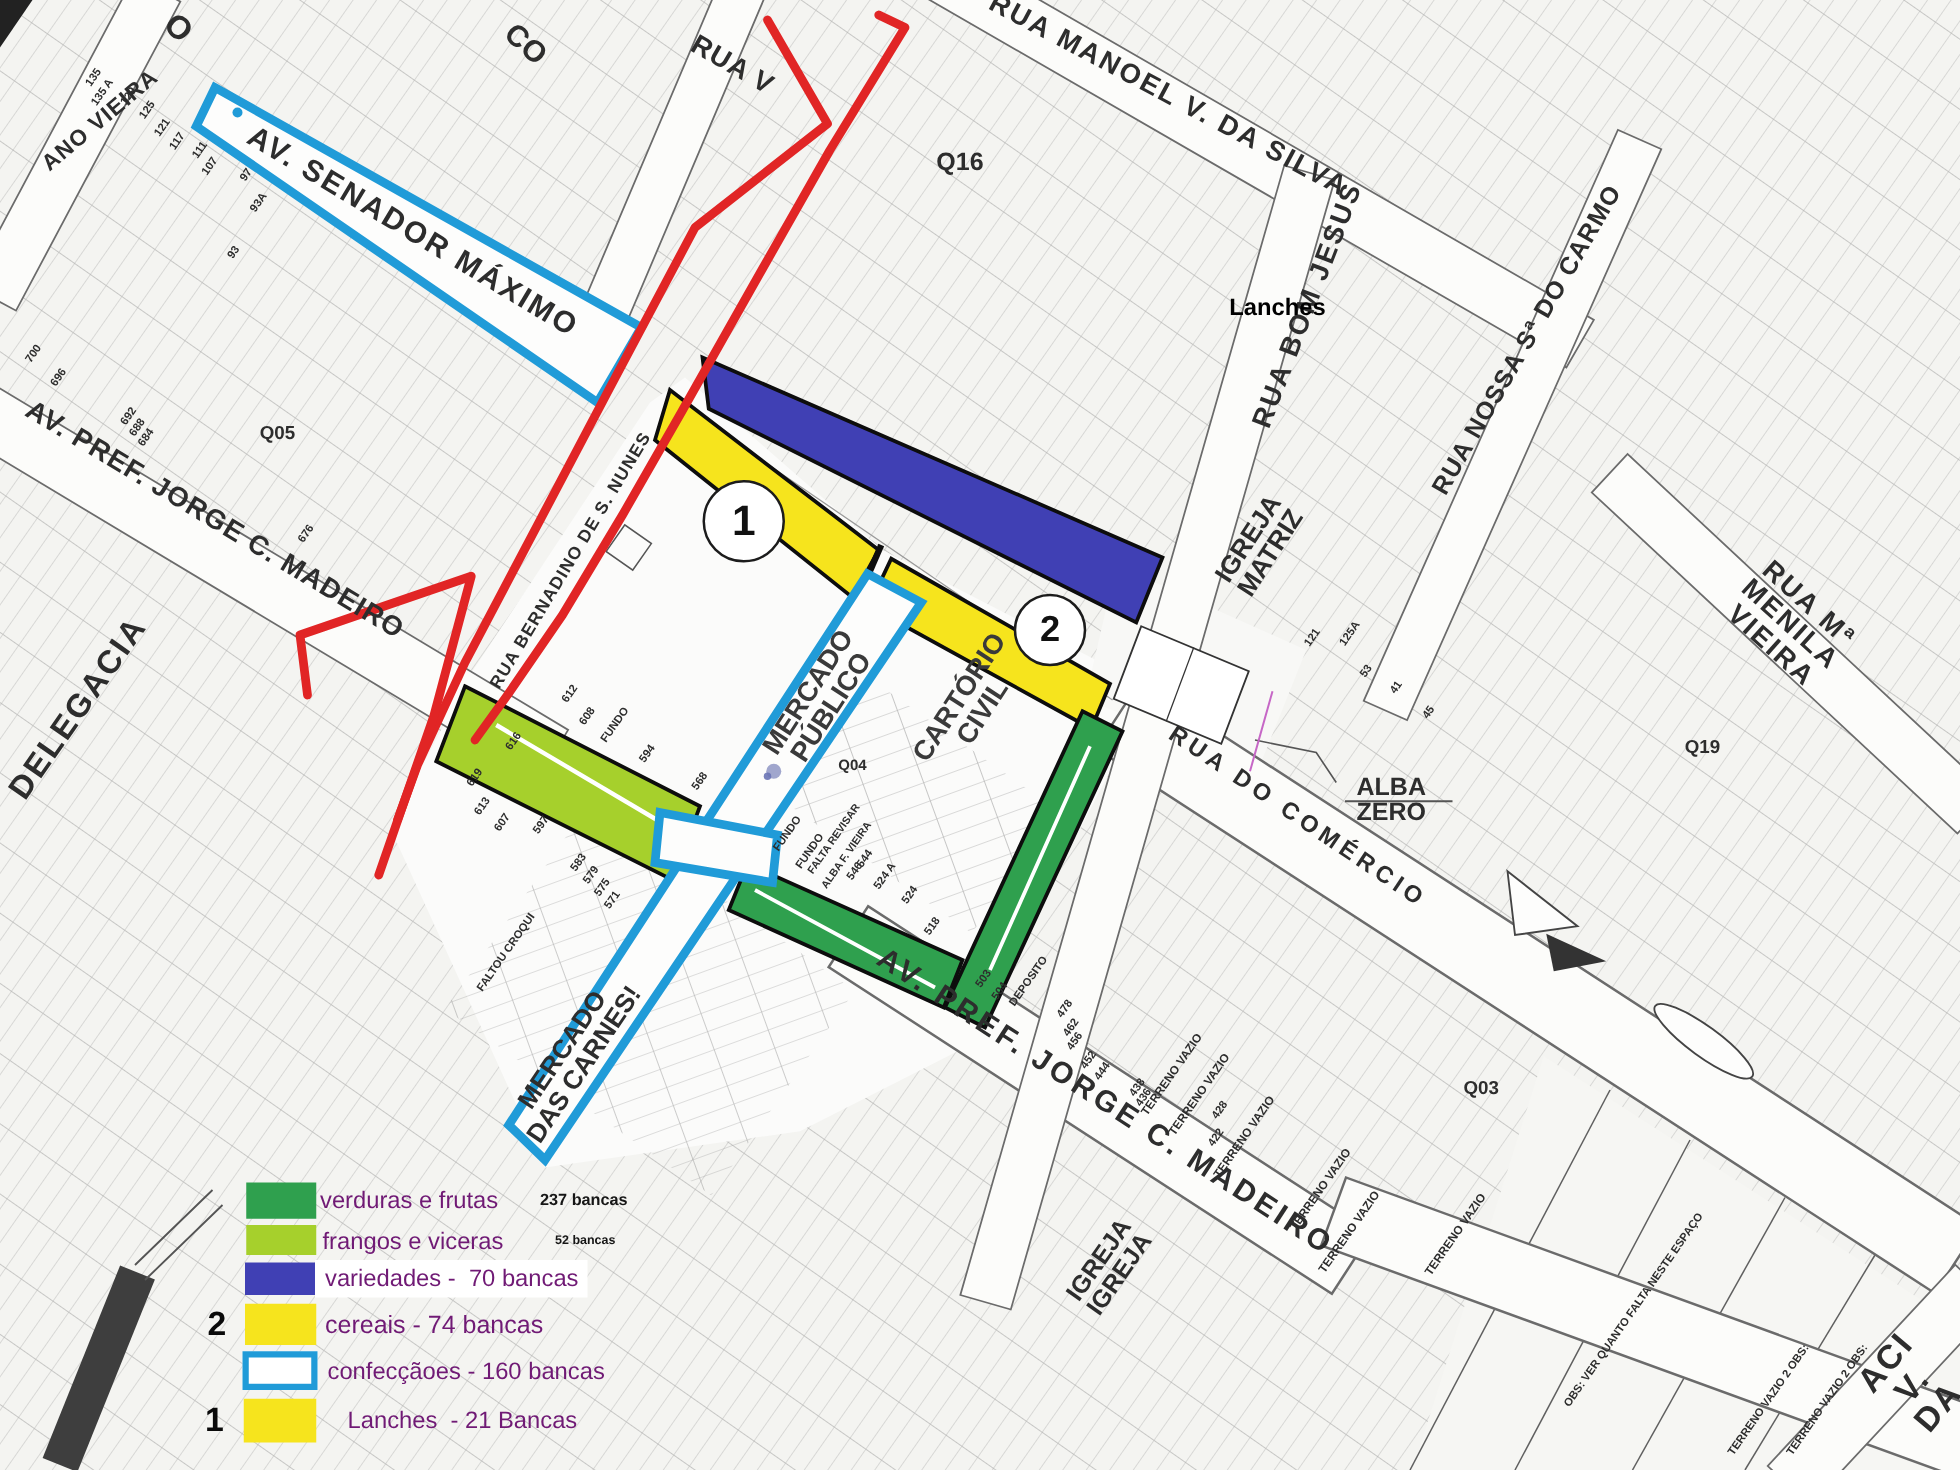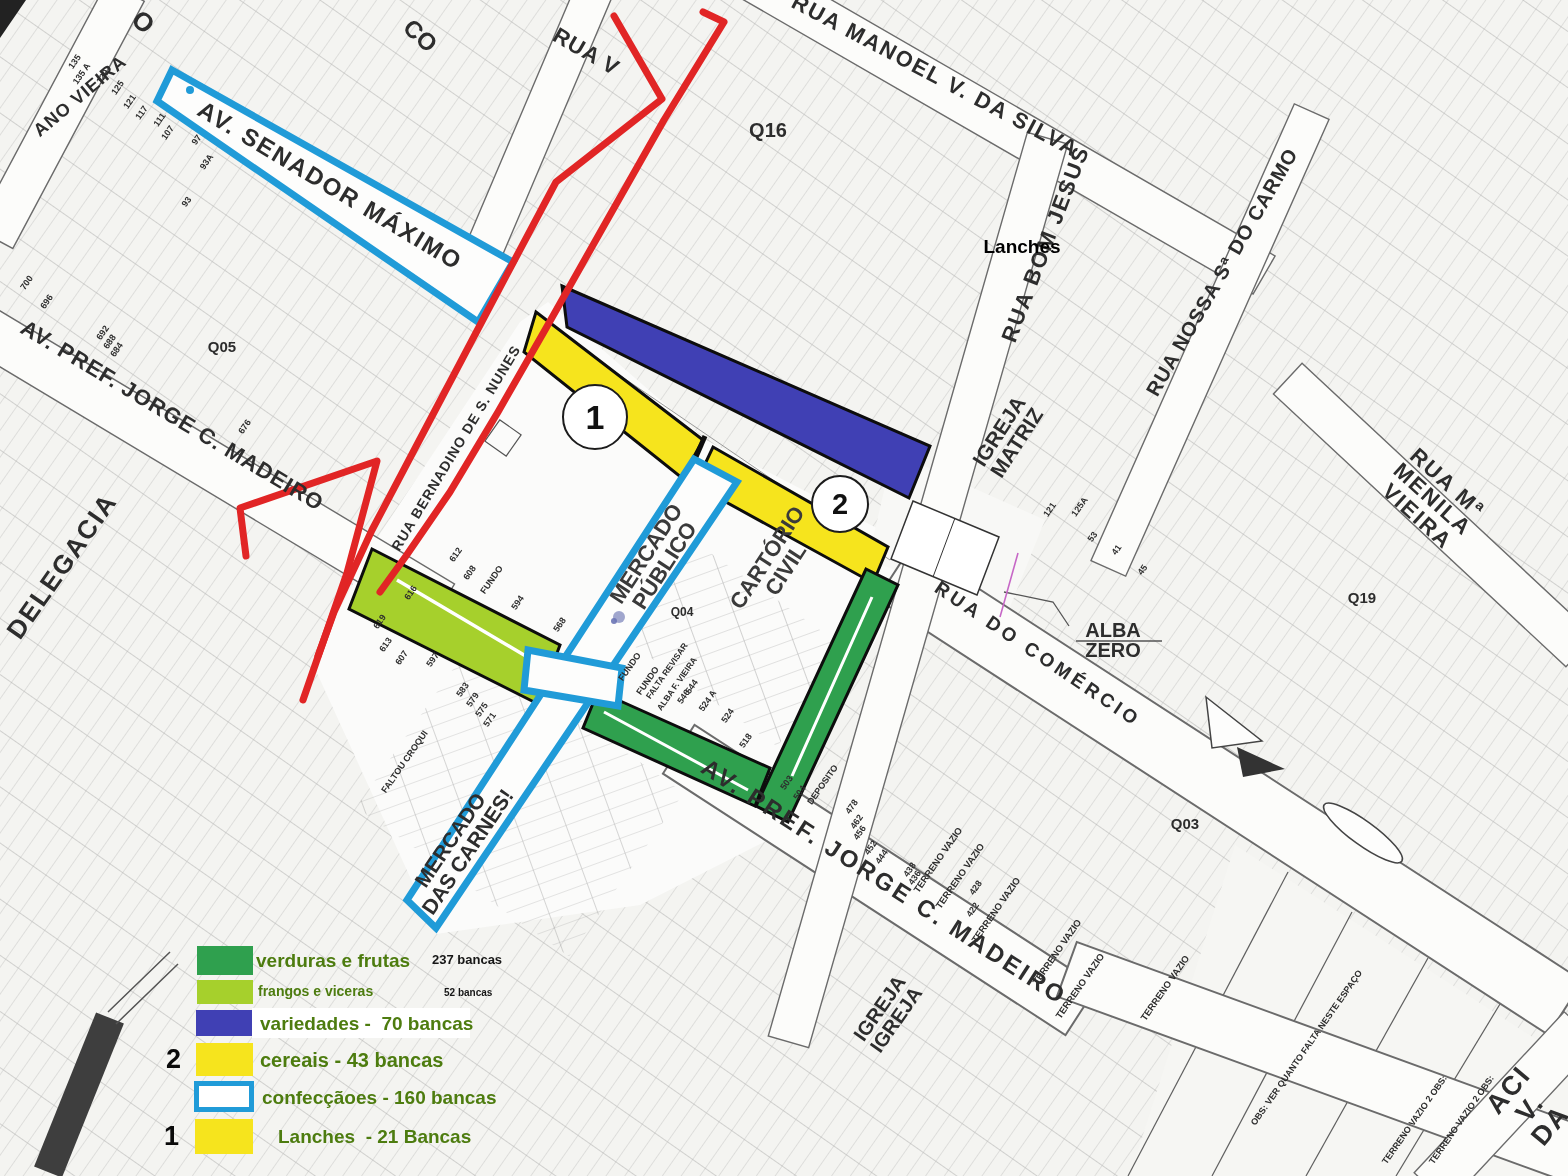--- a/index.html
+++ b/index.html
@@ -5,21 +5,21 @@
   html,body{margin:0;padding:0;background:#ddd;}
   #stage{position:relative;width:1568px;height:1176px;overflow:hidden;
          background:#f4f4f1;font-family:"Liberation Sans",sans-serif;}
   #mapsvg{position:absolute;left:0;top:0;}
   .lbl{position:absolute;font-weight:bold;color:#2d2d2d;white-space:pre-line;
        text-align:center;line-height:1.02;transform-origin:center;pointer-events:none;}
   .circle-marker{position:absolute;background:#fff;border:2px solid #1c1c1c;border-radius:50%;
        display:flex;align-items:center;justify-content:center;font-weight:bold;color:#111;}
   
   .legend-swatch{position:absolute;}
-  .legend-label{position:absolute;font-weight:bold;color:#4d7c0f;white-space:pre;}
+  .legend-label{position:absolute;font-weight:normal;color:#701a75;white-space:pre;}
   .legend-count{position:absolute;font-weight:bold;color:#161616;white-space:pre;}
   .legend-marker{position:absolute;font-weight:bold;color:#0a0a0a;}
   .white-patch{position:absolute;background:#fff;}
 </style>
 </head>
 <body>
 
 <div id="stage">
 
   <svg id="mapsvg" width="1568" height="1176" viewBox="0 0 1568 1176">
@@ -131,21 +131,21 @@
 ZERO</div>
       <div class="lbl" style="left: 888px; top: 1014px; font-size: 20px; transform: translate(-50%, -50%) rotate(-55deg);">IGREJA
 IGREJA</div>
       <div class="lbl" style="left: 1022px; top: 247px; font-size: 19px; color: rgb(0, 0, 0); transform: translate(-50%, -50%) rotate(0deg);">Lanches</div>
     </div>
   <div>
       <div class="lbl" style="left: 222px; top: 347px; font-size: 15px; transform: translate(-50%, -50%) rotate(0deg);">Q05</div>
       <div class="lbl" style="left: 768px; top: 130px; font-size: 20px; transform: translate(-50%, -50%) rotate(0deg);">Q16</div>
       <div class="lbl" style="left: 682px; top: 612px; font-size: 12px; transform: translate(-50%, -50%) rotate(0deg);">Q04</div>
       <div class="lbl" style="left: 1362px; top: 598px; font-size: 15px; transform: translate(-50%, -50%) rotate(0deg);">Q19</div>
-      <div class="lbl" style="left: 1185px; top: 824px; font-size: 15px; transform: translate(-50%, -50%) rotate(0deg);">Q03</div>
+      <div class="lbl" style="left: 1185px; top: 871px; font-size: 15px; transform: translate(-50%, -50%) rotate(0deg);">Q03</div>
     </div>
   <div>
       <div class="lbl" style="left: 938px; top: 860px; font-size: 9.5px; transform: translate(-50%, -50%) rotate(-55deg);">TERRENO VAZIO</div>
       <div class="lbl" style="left: 960px; top: 876px; font-size: 9.5px; transform: translate(-50%, -50%) rotate(-55deg);">TERRENO VAZIO</div>
       <div class="lbl" style="left: 996px; top: 910px; font-size: 9.5px; transform: translate(-50%, -50%) rotate(-55deg);">TERRENO VAZIO</div>
       <div class="lbl" style="left: 1057px; top: 952px; font-size: 9.5px; transform: translate(-50%, -50%) rotate(-55deg);">TERRENO VAZIO</div>
       <div class="lbl" style="left: 1080px; top: 986px; font-size: 9.5px; transform: translate(-50%, -50%) rotate(-55deg);">TERRENO VAZIO</div>
       <div class="lbl" style="left: 1165px; top: 988px; font-size: 9.5px; transform: translate(-50%, -50%) rotate(-55deg);">TERRENO VAZIO</div>
       <div class="lbl" style="left: 1415px; top: 1120px; font-size: 9px; transform: translate(-50%, -50%) rotate(-55deg);">TERRENO VAZIO 2 OBS:</div>
       <div class="lbl" style="left: 1462px; top: 1120px; font-size: 9px; transform: translate(-50%, -50%) rotate(-55deg);">TERRENO VAZIO 2 OBS:</div>
@@ -216,29 +216,29 @@
   <div class="circle-marker" style="left:811px;top:475px;width:54px;height:54px;font-size:29px;">2</div>
 
   <div>
     <div class="white-patch" style="left:252px;top:1008px;width:218px;height:30px;"></div>
 
     <div class="legend-swatch" style="left: 197px; top: 946px; width: 56px; height: 29px; background: rgb(47, 160, 78);"></div>
     <div class="legend-label" style="left:256px;top:950px;font-size:19px;">verduras e frutas</div>
     <div class="legend-count" style="left:432px;top:952px;font-size:13px;">237 bancas</div>
 
     <div class="legend-swatch" style="left: 197px; top: 980px; width: 56px; height: 24px; background: rgb(166, 208, 44);"></div>
-    <div class="legend-label" style="left:258px;top:983px;font-size:14px;">frangos e viceras</div>
+    <div class="legend-label" style="left:258px;top:983px;font-size:19px;">frangos e viceras</div>
     <div class="legend-count" style="left:444px;top:987px;font-size:10px;">52 bancas</div>
 
     <div class="legend-swatch" style="left: 196px; top: 1010px; width: 56px; height: 26px; background: rgb(64, 64, 180);"></div>
     <div class="legend-label" style="left:260px;top:1013px;font-size:19px;">variedades -  70 bancas</div>
 
     <div class="legend-marker" style="left:166px;top:1044px;font-size:27px;">2</div>
     <div class="legend-swatch" style="left: 196px; top: 1043px; width: 57px; height: 33px; background: rgb(246, 228, 29);"></div>
-    <div class="legend-label" style="left:260px;top:1049px;font-size:20px;">cereais - 43 bancas</div>
+    <div class="legend-label" style="left:260px;top:1049px;font-size:20px;">cereais - 74 bancas</div>
 
     <div class="legend-swatch" style="left:194px;top:1081px;width:50px;height:21px;background:#fff;border:5px solid #209bd8;"></div>
     <div class="legend-label" style="left:262px;top:1087px;font-size:19px;">confecçãoes - 160 bancas</div>
 
     <div class="legend-marker" style="left:164px;top:1121px;font-size:27px;">1</div>
     <div class="legend-swatch" style="left: 195px; top: 1119px; width: 58px; height: 35px; background: rgb(246, 228, 29);"></div>
     <div class="legend-label" style="left:278px;top:1126px;font-size:19px;">Lanches  - 21 Bancas</div>
   </div>
 
 </div>

